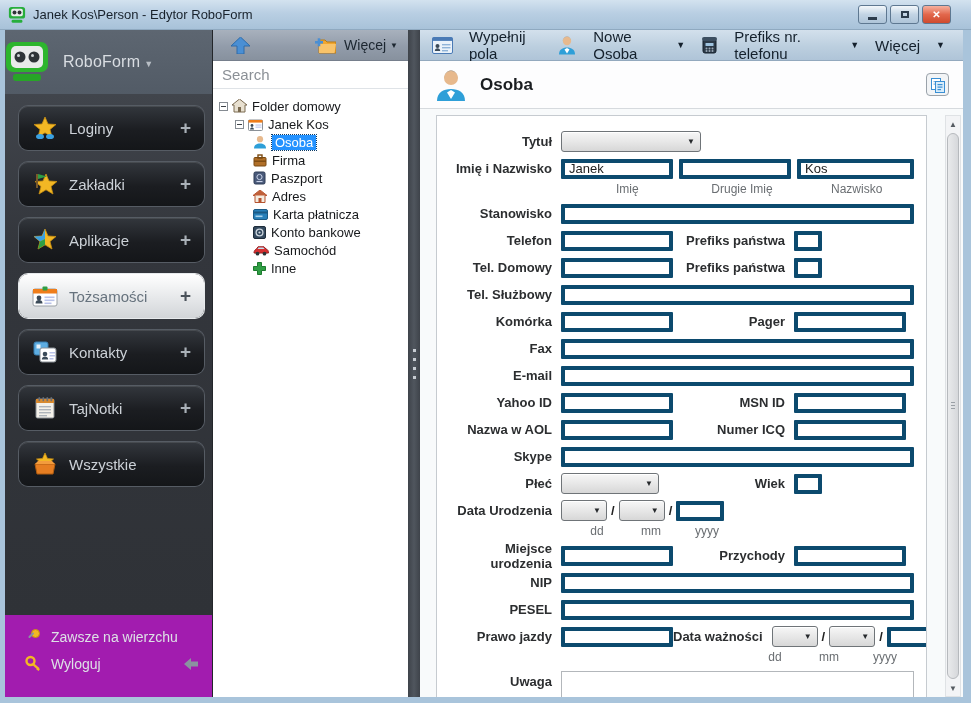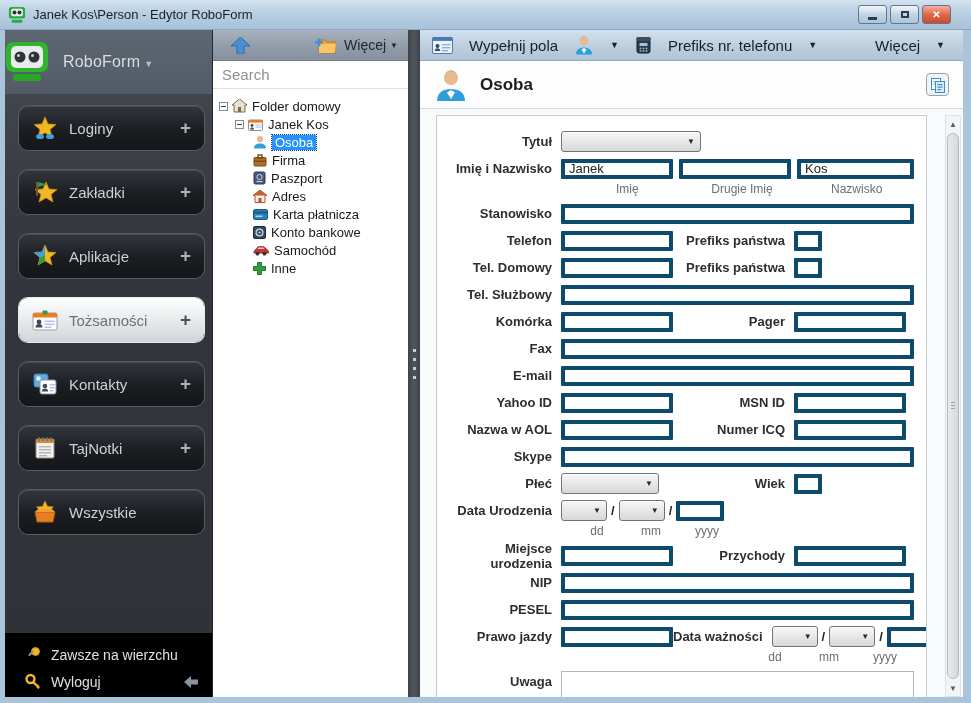--- a/index.html
+++ b/index.html
@@ -21,31 +21,31 @@
   .winbtn .mini { width:9px; height:3px; background:#2c3c4c; margin-top:7px; }
 
   .app { position:absolute; top:30px; left:5px; right:8px; bottom:6px; display:flex; overflow:hidden; }
 
   
   .sidebar { width:207px; background:#3b3f45; display:flex; flex-direction:column; flex-shrink:0; }
   .sb-header { height:64px; background:linear-gradient(180deg,#5d6671,#525b66); display:flex; align-items:center; }
   .sb-brand { color:#d9dde2; font-size:16px; margin-left:12px; letter-spacing:.2px; }
   .sb-brand .caret { font-size:9px; color:#b8bec5; margin-left:4px; }
   .sb-nav { flex:1; padding-top:12px; background:linear-gradient(180deg,#41454c,#33363c 30%,#2f3237); }
-  .sb-btn { height:44px; margin:0 8px 20px 14px; border-radius:9px;
+  .sb-btn { height:44px; margin:0 8px 12px 14px; border-radius:9px;
     background:linear-gradient(180deg,#33373d,#1b1d21 55%,#141619);
     box-shadow:0 0 0 1px #565c64, inset 0 1px 0 rgba(255,255,255,.10);
     display:flex; align-items:center; cursor:pointer; }
   .sb-btn .icn { margin:0 11px 0 13px; }
   .sb-btn .lbl { flex:1; font-size:15px; color:#ccd1d7; }
   .sb-btn .plus { color:#aab1b8; font-size:19px; font-weight:bold; margin-right:13px; }
   .sb-btn.selected { background:linear-gradient(180deg,#ffffff,#e6e8ea 55%,#d2d5d8); box-shadow:0 0 0 1px #e7eaec; }
   .sb-btn.selected .lbl { color:#66727d; }
   .sb-btn.selected .plus { color:#4a525a; }
-  .sb-footer { padding:8px 14px 2px 20px; background:#000000;text-align:center; }
+  .sb-footer { padding:8px 14px 20px 20px; background:#a21caf;text-align:center; }
   .sb-foot-row { display:flex; align-items:center; gap:9px; height:27px; color:#dde1e6; font-size:14px; cursor:pointer; }
   .sb-foot-row .spacer { flex:1; }
 
   
   .middle { width:196px; background:#fff; border-left:1px solid #23262a; display:flex; flex-direction:column; flex-shrink:0; }
   .mid-toolbar { height:31px; background:linear-gradient(180deg,#a8b1bd,#929caa 55%,#87919e);
     border-bottom:1px solid #767f8c; display:flex; align-items:center; padding:0 10px; }
   .mid-toolbar .up { margin-left:8px; cursor:pointer; }
   .mid-toolbar .folder { margin-left:auto; margin-right:8px; cursor:pointer; }
   .dd-label { font-size:14px; color:#1c2630; cursor:pointer; display:flex; align-items:center; gap:4px; }
@@ -444,20 +444,21 @@
       </span>
       <span class="tb-item">
         <span>
           <svg width="20" height="20" viewBox="0 0 20 20">
               <path d="M2 19.5c0-5 3.6-7 8-7s8 2 8 7z" fill="#2e9fd8"></path>
               <polygon points="10,13 12.5,14.5 10,18.5 7.5,14.5" fill="#fff"></polygon>
               <circle cx="10" cy="6" r="4.2" fill="#e7b98d"></circle>
               <path d="M5.8 6a4.2 4.2 0 018.4 0c0-1-1-4.4-4.2-4.4S5.8 5 5.8 6z" fill="#8a6a4a"></path>
             </svg>
         </span>
+        <span>Nowe Osoba</span>
         <span class="caret">▼</span>
       </span>
       <span class="tb-item">
         <span>
           <svg width="17" height="18" viewBox="0 0 17 18">
               <rect x="2" y="3" width="13" height="14" rx="2" fill="#2c3a48" stroke="#15202c"></rect>
               <rect x="1" y="1" width="15" height="4" rx="2" fill="#3c4e60"></rect>
               <rect x="4.5" y="7" width="8" height="3" rx=".5" fill="#9fc4e0"></rect>
               <circle cx="5.5" cy="12.5" r="1" fill="#9aa8b6"></circle>
               <circle cx="8.5" cy="12.5" r="1" fill="#9aa8b6"></circle>

